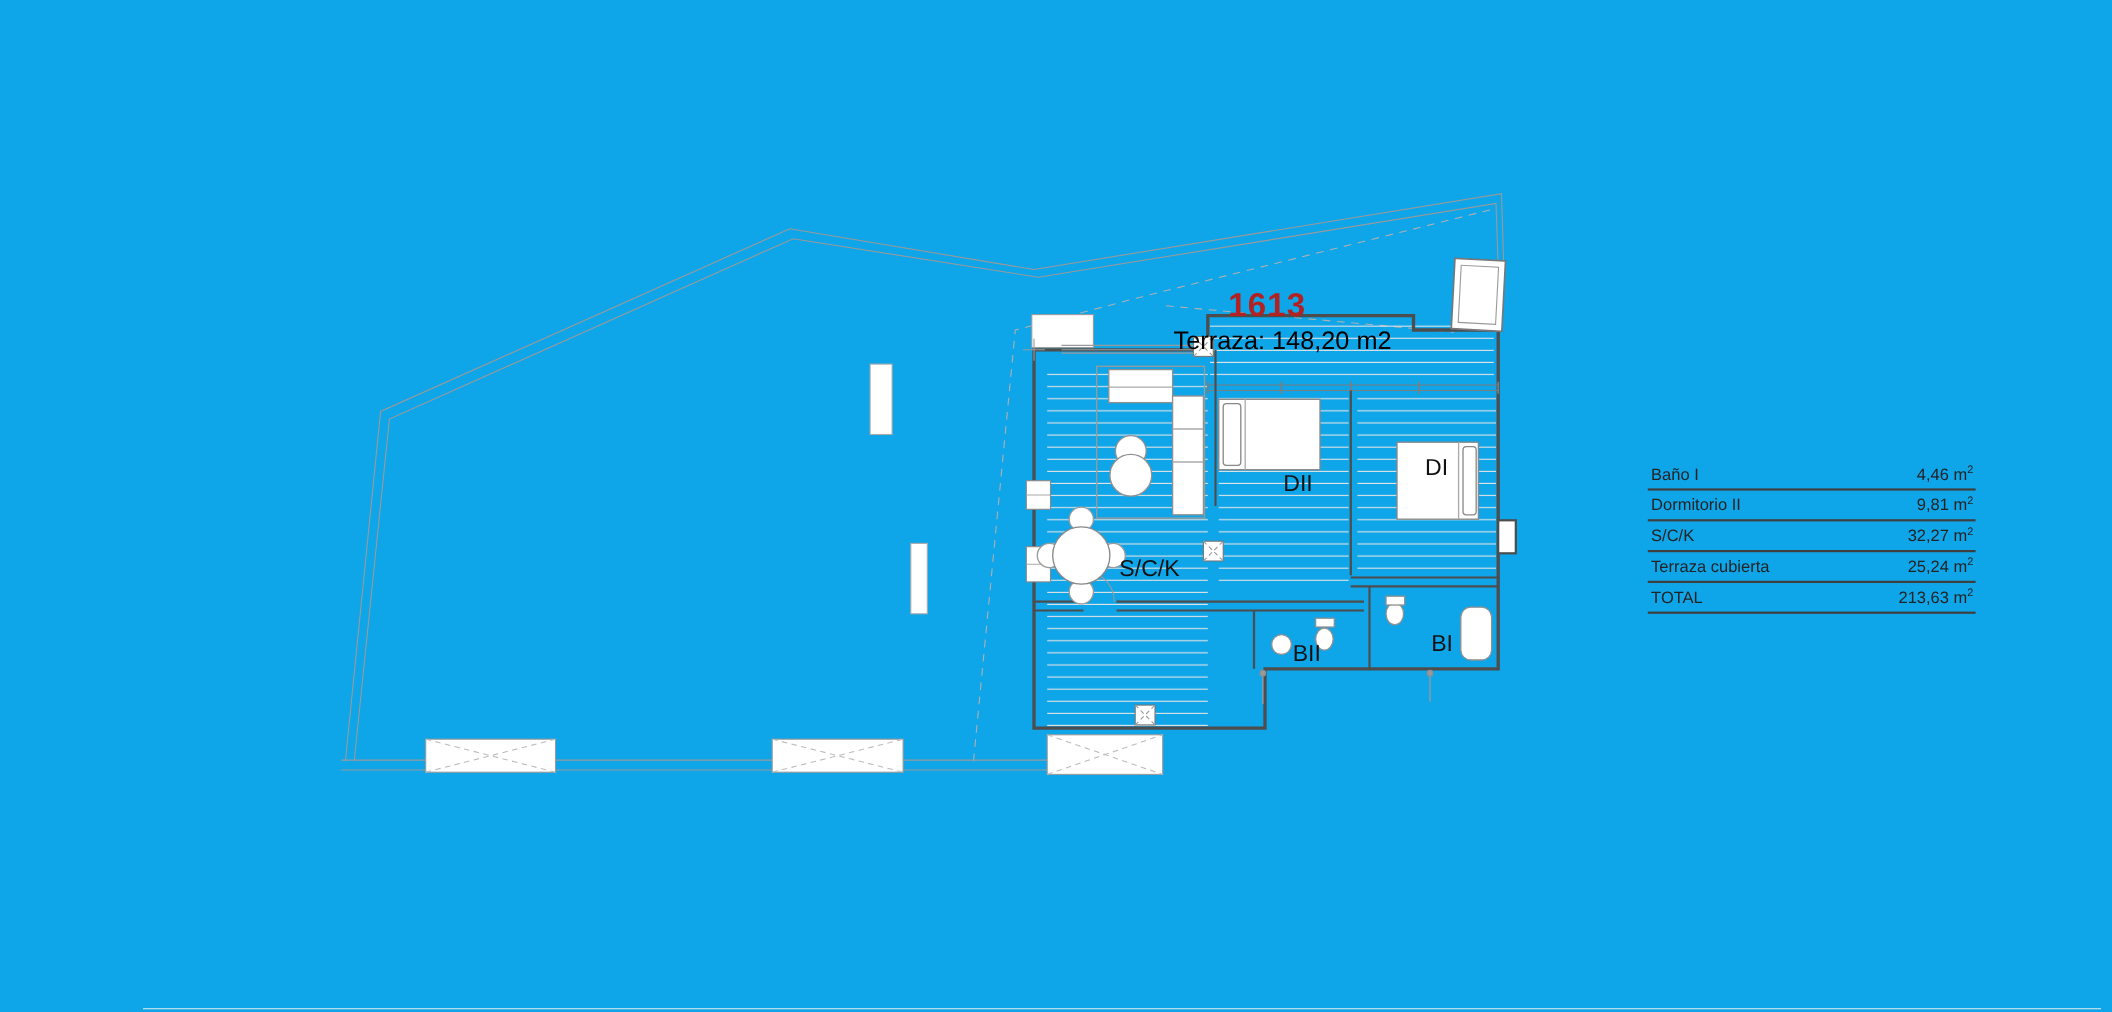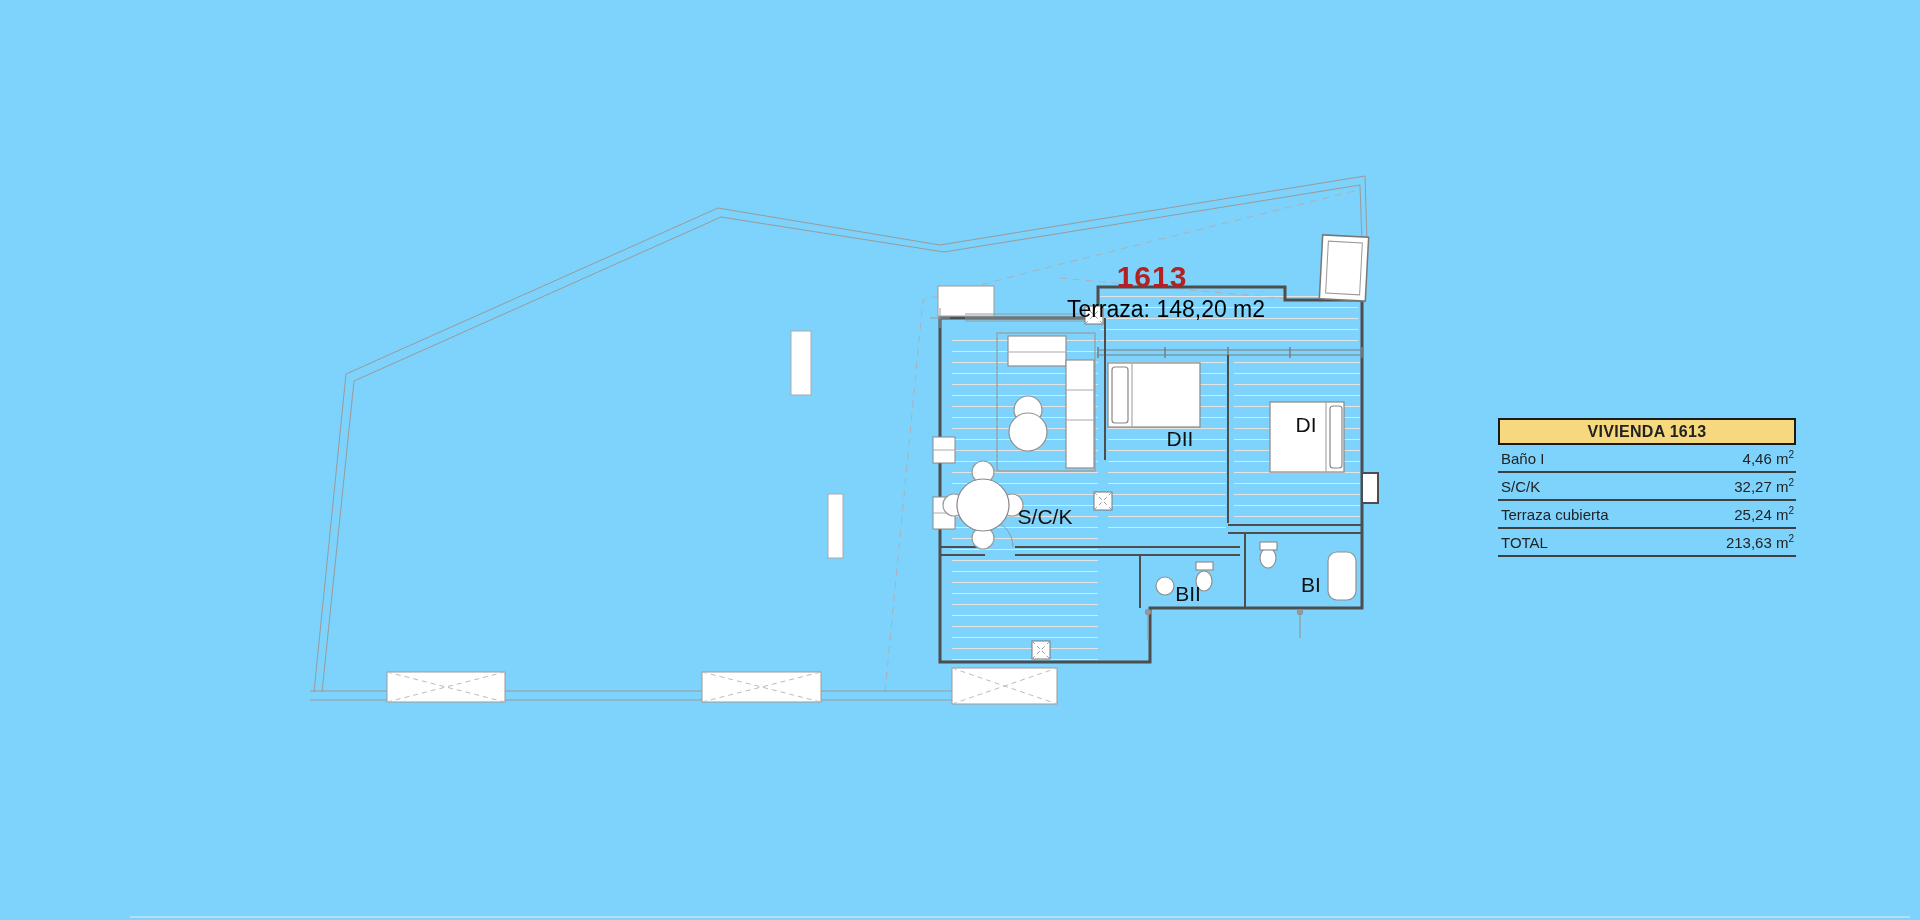--- a/index.html
+++ b/index.html
@@ -1,18 +1,18 @@
 <!DOCTYPE html>
 <html><head>
 <meta charset="utf-8">
 <style>
   html,body{margin:0;padding:0;background:#ffffff;}
   body{width:1920px;height:920px;overflow:hidden;position:relative;
        font-family:"Liberation Sans", sans-serif;}
-  .canvas{position:absolute;inset:0;width:1920px;height:920px;background:#7dd3fc;}
+  .canvas{position:absolute;inset:0;width:1920px;height:920px;background:#0ea5e9;}
   .plan-svg{position:absolute;left:0;top:0;}
   .plan-label{font-family:"Liberation Sans", sans-serif;}
 
   .area-table{position:absolute;left:1498px;top:418px;width:298px;
               font-family:"Liberation Sans", sans-serif;color:#222;}
   .at-header{height:27px;box-sizing:border-box;border:2px solid #1a1a1a;
              display:flex;align-items:center;justify-content:center;
              font-size:16px;font-weight:bold;letter-spacing:.3px;color:#222;}
   .at-row{height:28px;box-sizing:border-box;display:flex;align-items:center;
           justify-content:space-between;border-bottom:2px solid #3f3f3f;
@@ -157,25 +157,28 @@
     <text class="plan-label" x="1152" y="287" font-size="30" font-weight="bold" letter-spacing="1" fill="#b22222" text-anchor="middle">1613</text>
     <text class="plan-label" x="1166" y="317" font-size="23" fill="#000" text-anchor="middle">Terraza: 148,20 m2</text>
     <text class="plan-label" x="1045" y="524" font-size="21" fill="#111" text-anchor="middle">S/C/K</text>
     <text class="plan-label" x="1180" y="446" font-size="21" fill="#111" text-anchor="middle">DII</text>
     <text class="plan-label" x="1306" y="432" font-size="21" fill="#111" text-anchor="middle">DI</text>
     <text class="plan-label" x="1188" y="601" font-size="21" fill="#111" text-anchor="middle">BII</text>
     <text class="plan-label" x="1311" y="592" font-size="21" fill="#111" text-anchor="middle">BI</text>
   </svg>
 
   <div class="area-table">
-    <div class="at-header" style="background: rgb(246, 217, 126);">VIVIENDA 1613</div>
     <div>
         <div class="at-row">
           <span class="lbl">Baño I</span>
           <span class="val">4,46 m<sup>2</sup></span>
+        </div>
+        <div class="at-row">
+          <span class="lbl">Dormitorio II</span>
+          <span class="val">9,81 m<sup>2</sup></span>
         </div>
         <div class="at-row">
           <span class="lbl">S/C/K</span>
           <span class="val">32,27 m<sup>2</sup></span>
         </div>
         <div class="at-row">
           <span class="lbl">Terraza cubierta</span>
           <span class="val">25,24 m<sup>2</sup></span>
         </div>
       </div>

